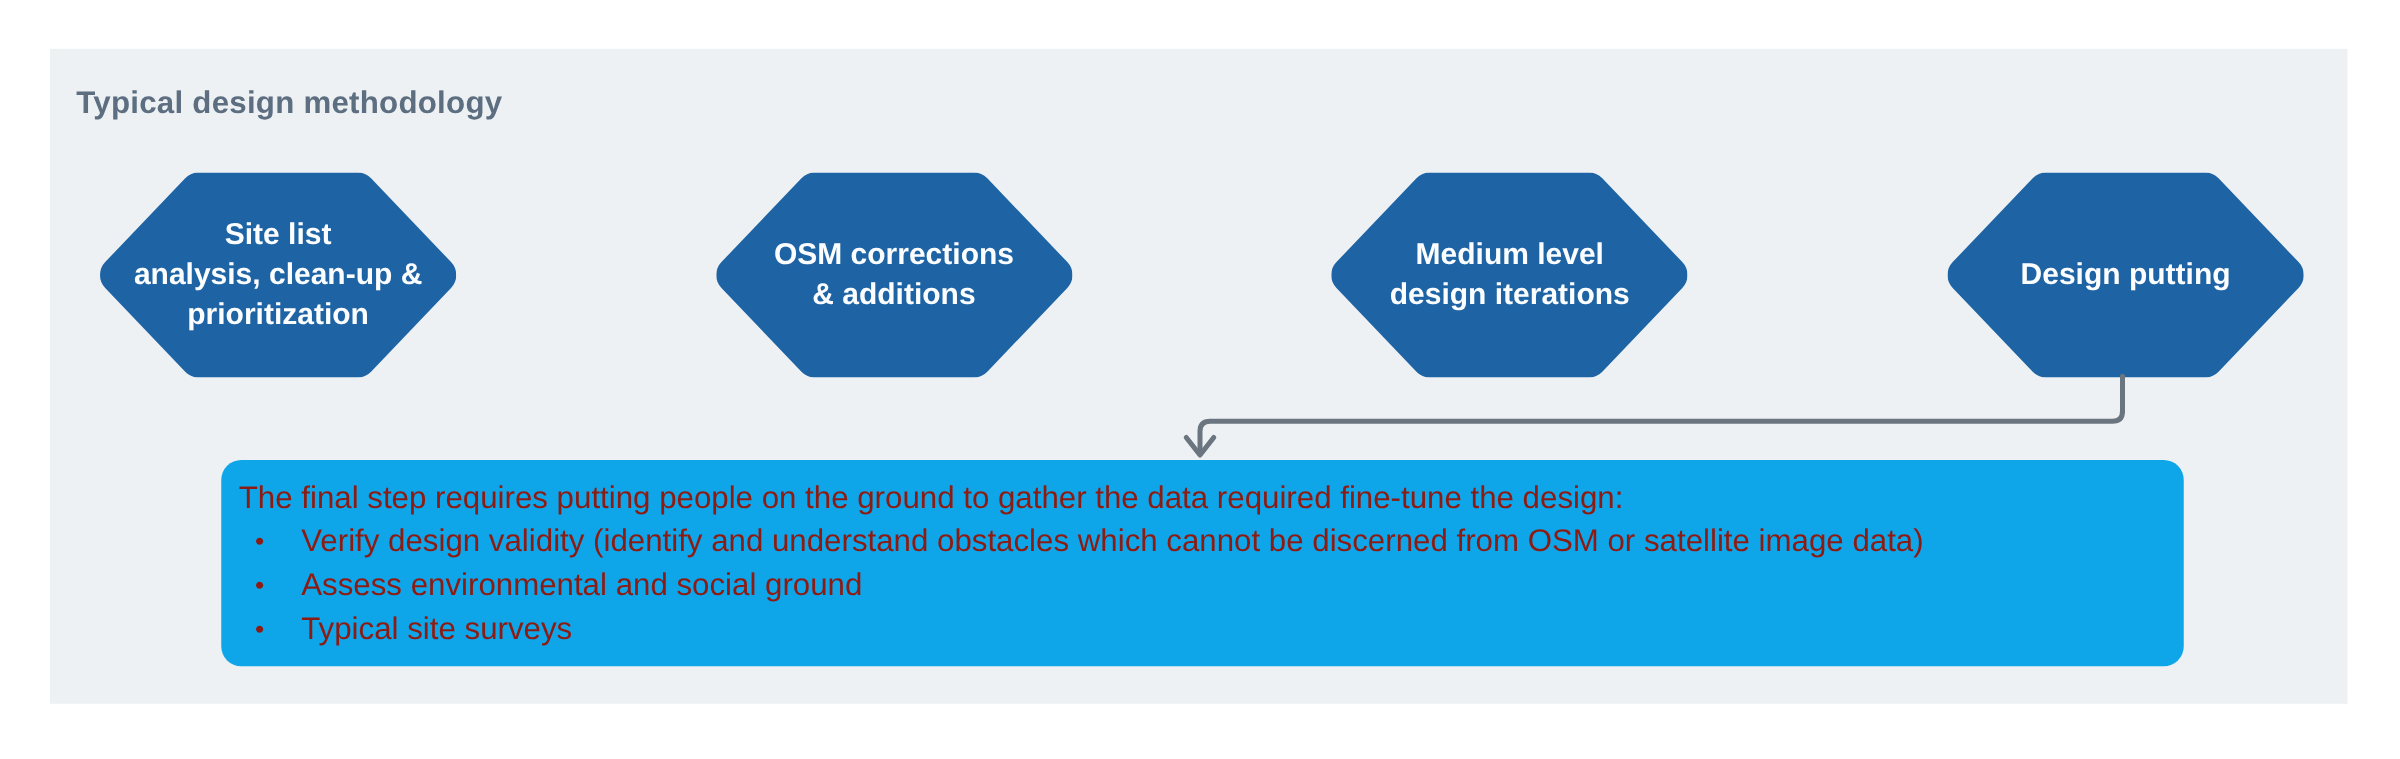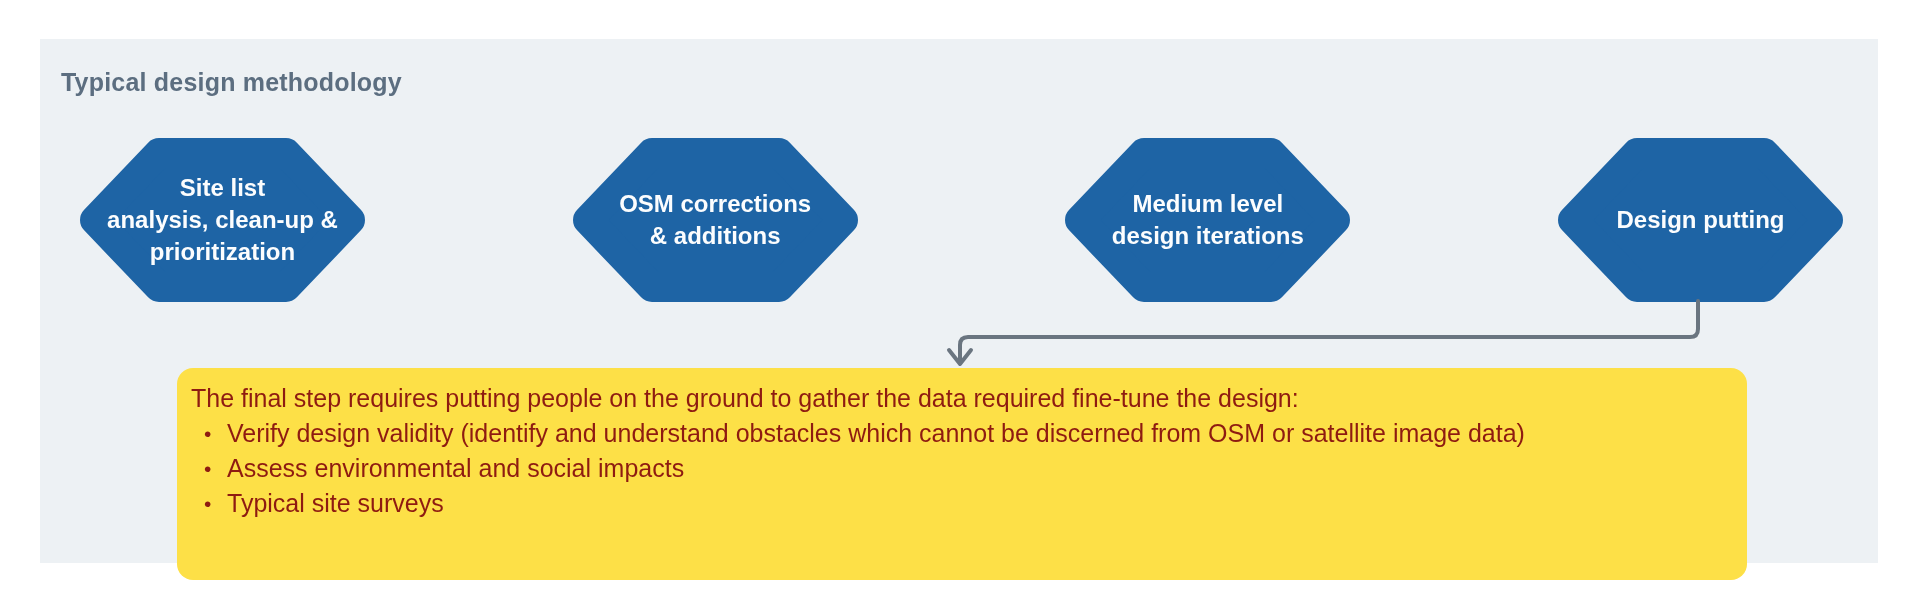--- a/index.html
+++ b/index.html
@@ -58,39 +58,39 @@
   }
   .arrow-overlay {
     position: absolute;
     left: 0; top: 0;
     width: 1920px; height: 607px;
     pointer-events: none;
   }
   .note {
     position: absolute;
     left: 177px; top: 368px;
-    width: 1570px; height: 212px;
+    width: 1570px; height: 165px;
     box-sizing: border-box;
-    background: #fde047;
+    background: #0ea5e9;
     border-radius: 16px;
     padding: 13px 20px 0 14px;
     color: #8E1B11;
     font-size: 25px;
     line-height: 35px;
   }
   .note-bullet {
     display: flex;
     margin-left: 13px;
   }
   .bullet-glyph {
     flex: 0 0 23px;
     width: 23px;
     font-size: 21px;
   }
-  .bullet-text { flex: 1 1 auto; }
+  .bullet-text { flex: 1 1 auto; margin-left: 14px; }
 </style>
 </head>
 <body>
 
 <div class="page">
   <div class="panel"></div>
 
   <div class="title">Typical design methodology</div>
 
   <div class="steps-row">
@@ -137,20 +137,20 @@
   </svg>
 
   <div class="note">
     <div class="note-intro">The final step requires putting people on the ground to gather the data required fine-tune the design:</div>
     <div class="note-bullet">
       <span class="bullet-glyph">•</span>
       <span class="bullet-text">Verify design validity (identify and understand obstacles which cannot be discerned from OSM or satellite image data)</span>
     </div>
     <div class="note-bullet">
       <span class="bullet-glyph">•</span>
-      <span class="bullet-text">Assess environmental and social impacts</span>
+      <span class="bullet-text">Assess environmental and social ground</span>
     </div>
     <div class="note-bullet">
       <span class="bullet-glyph">•</span>
       <span class="bullet-text">Typical site surveys</span>
     </div>
   </div>
 </div>
 
 </body></html>

